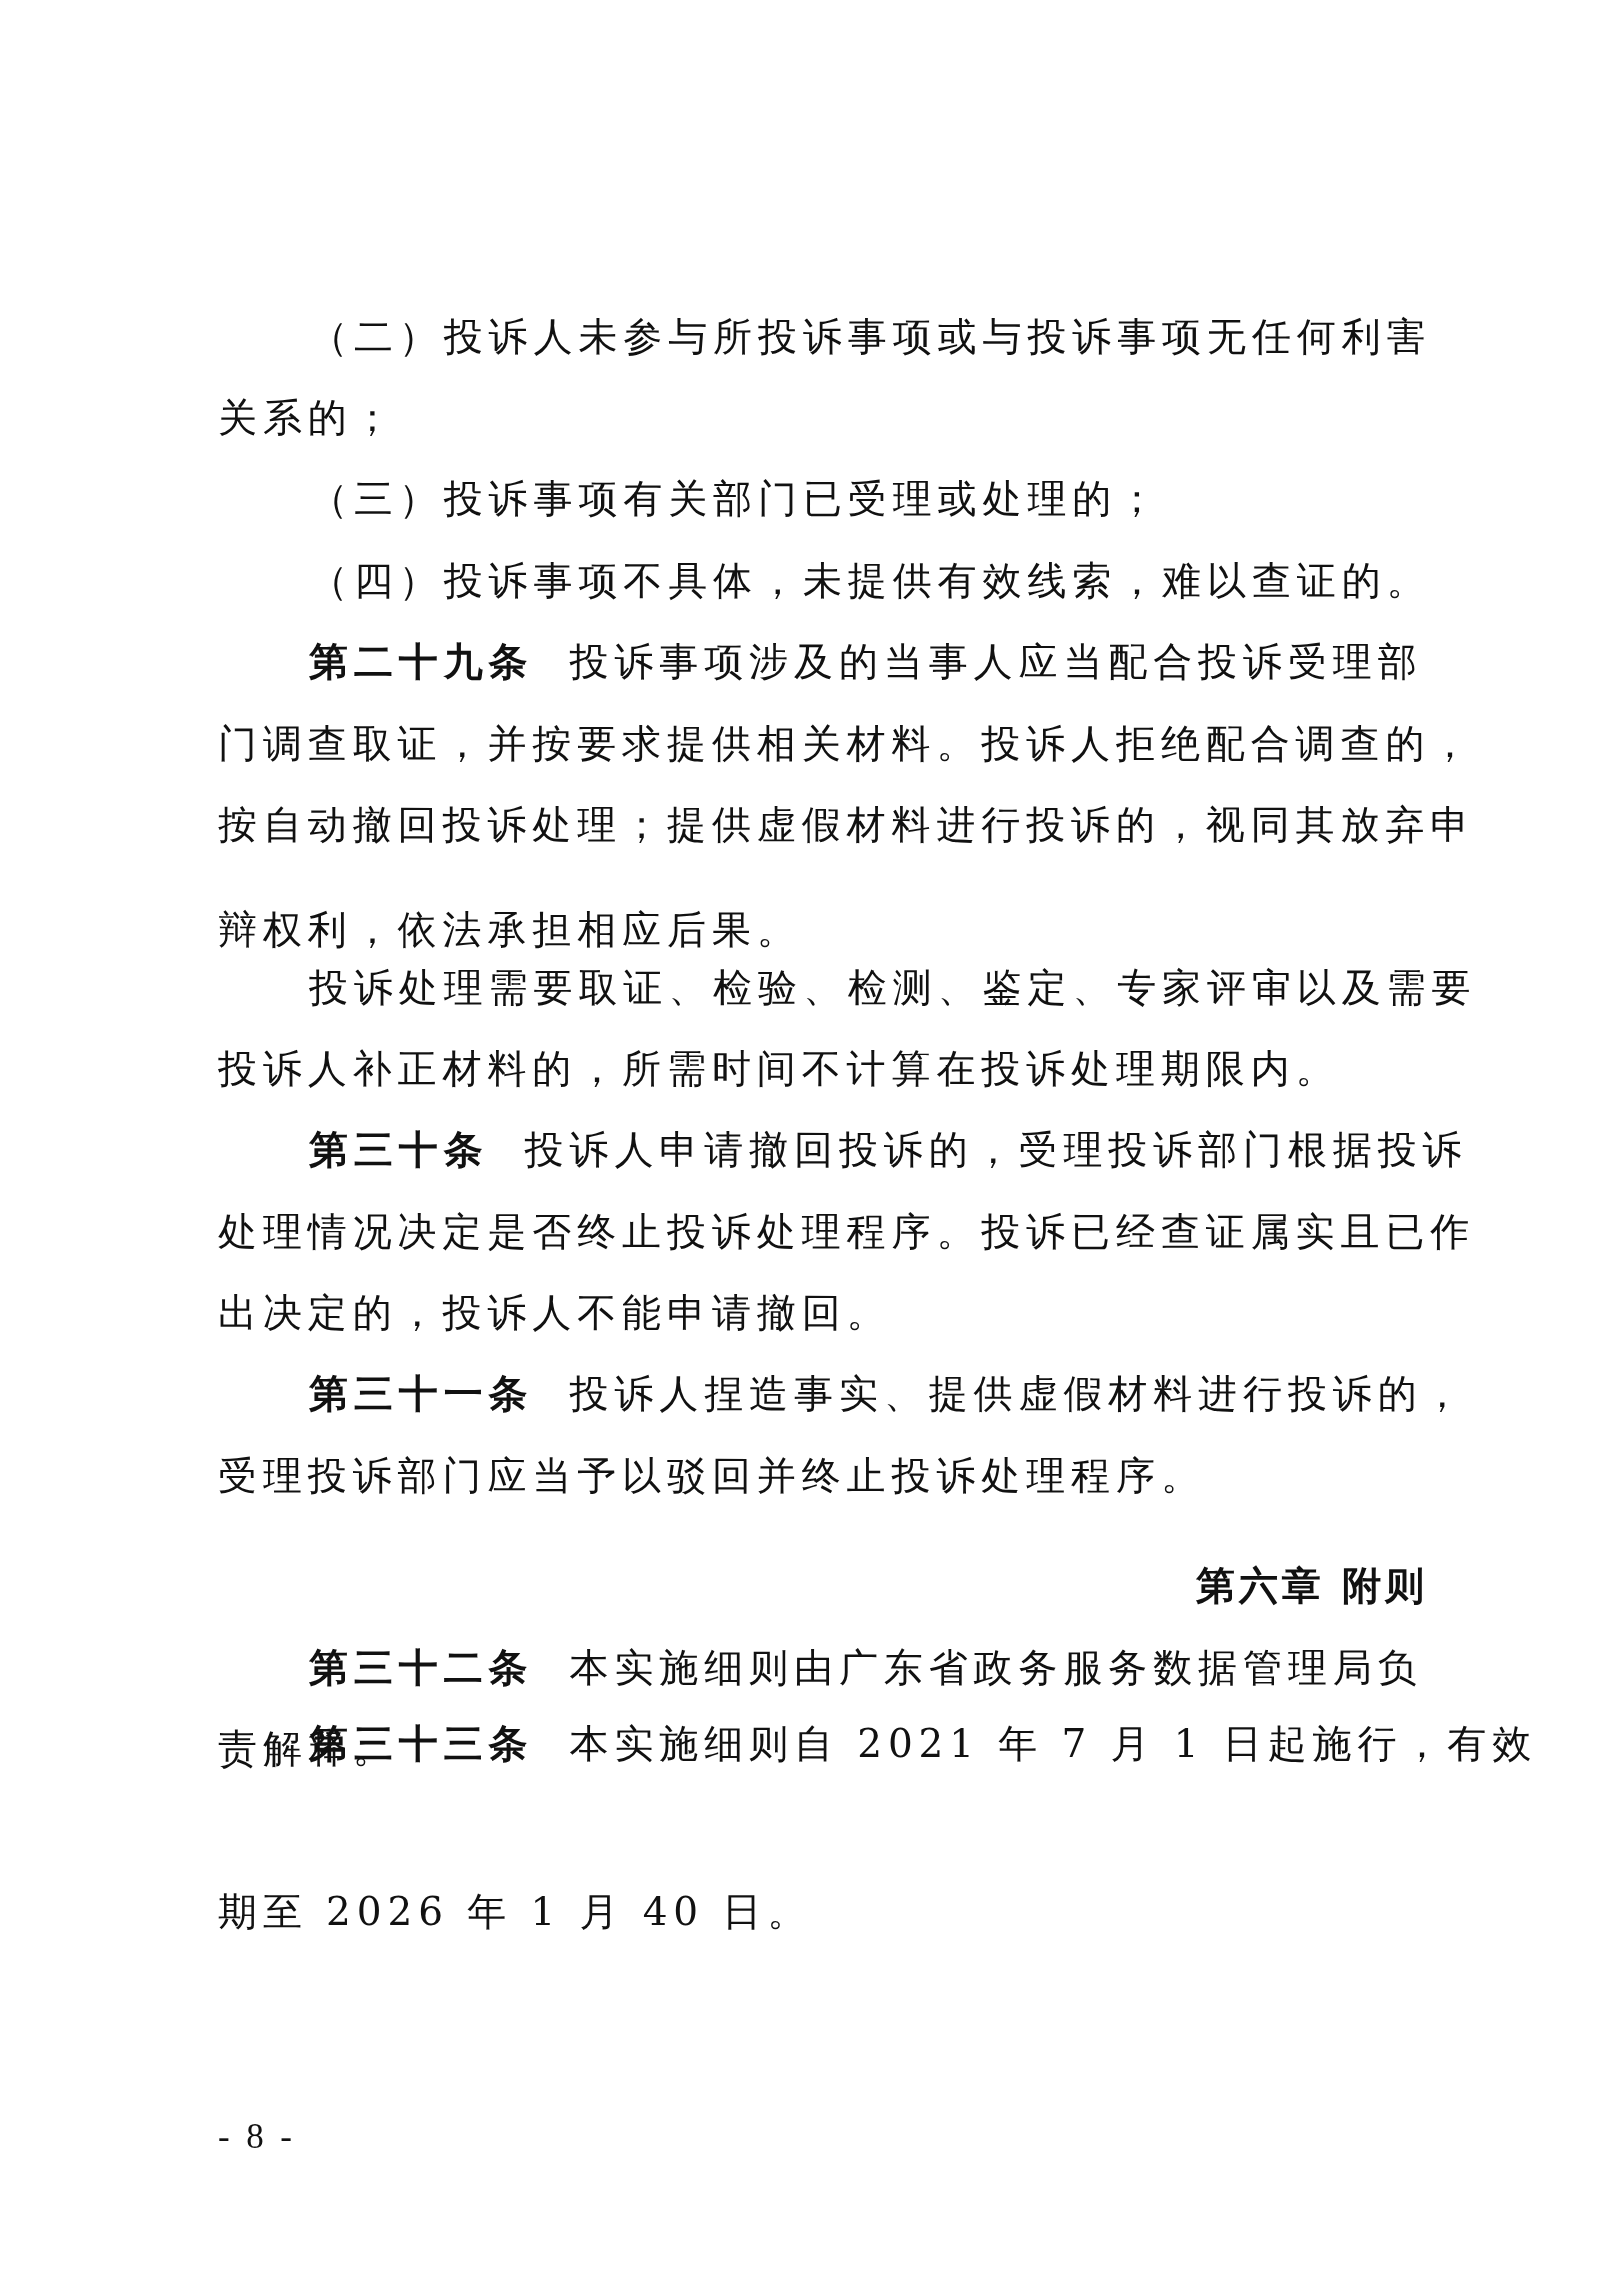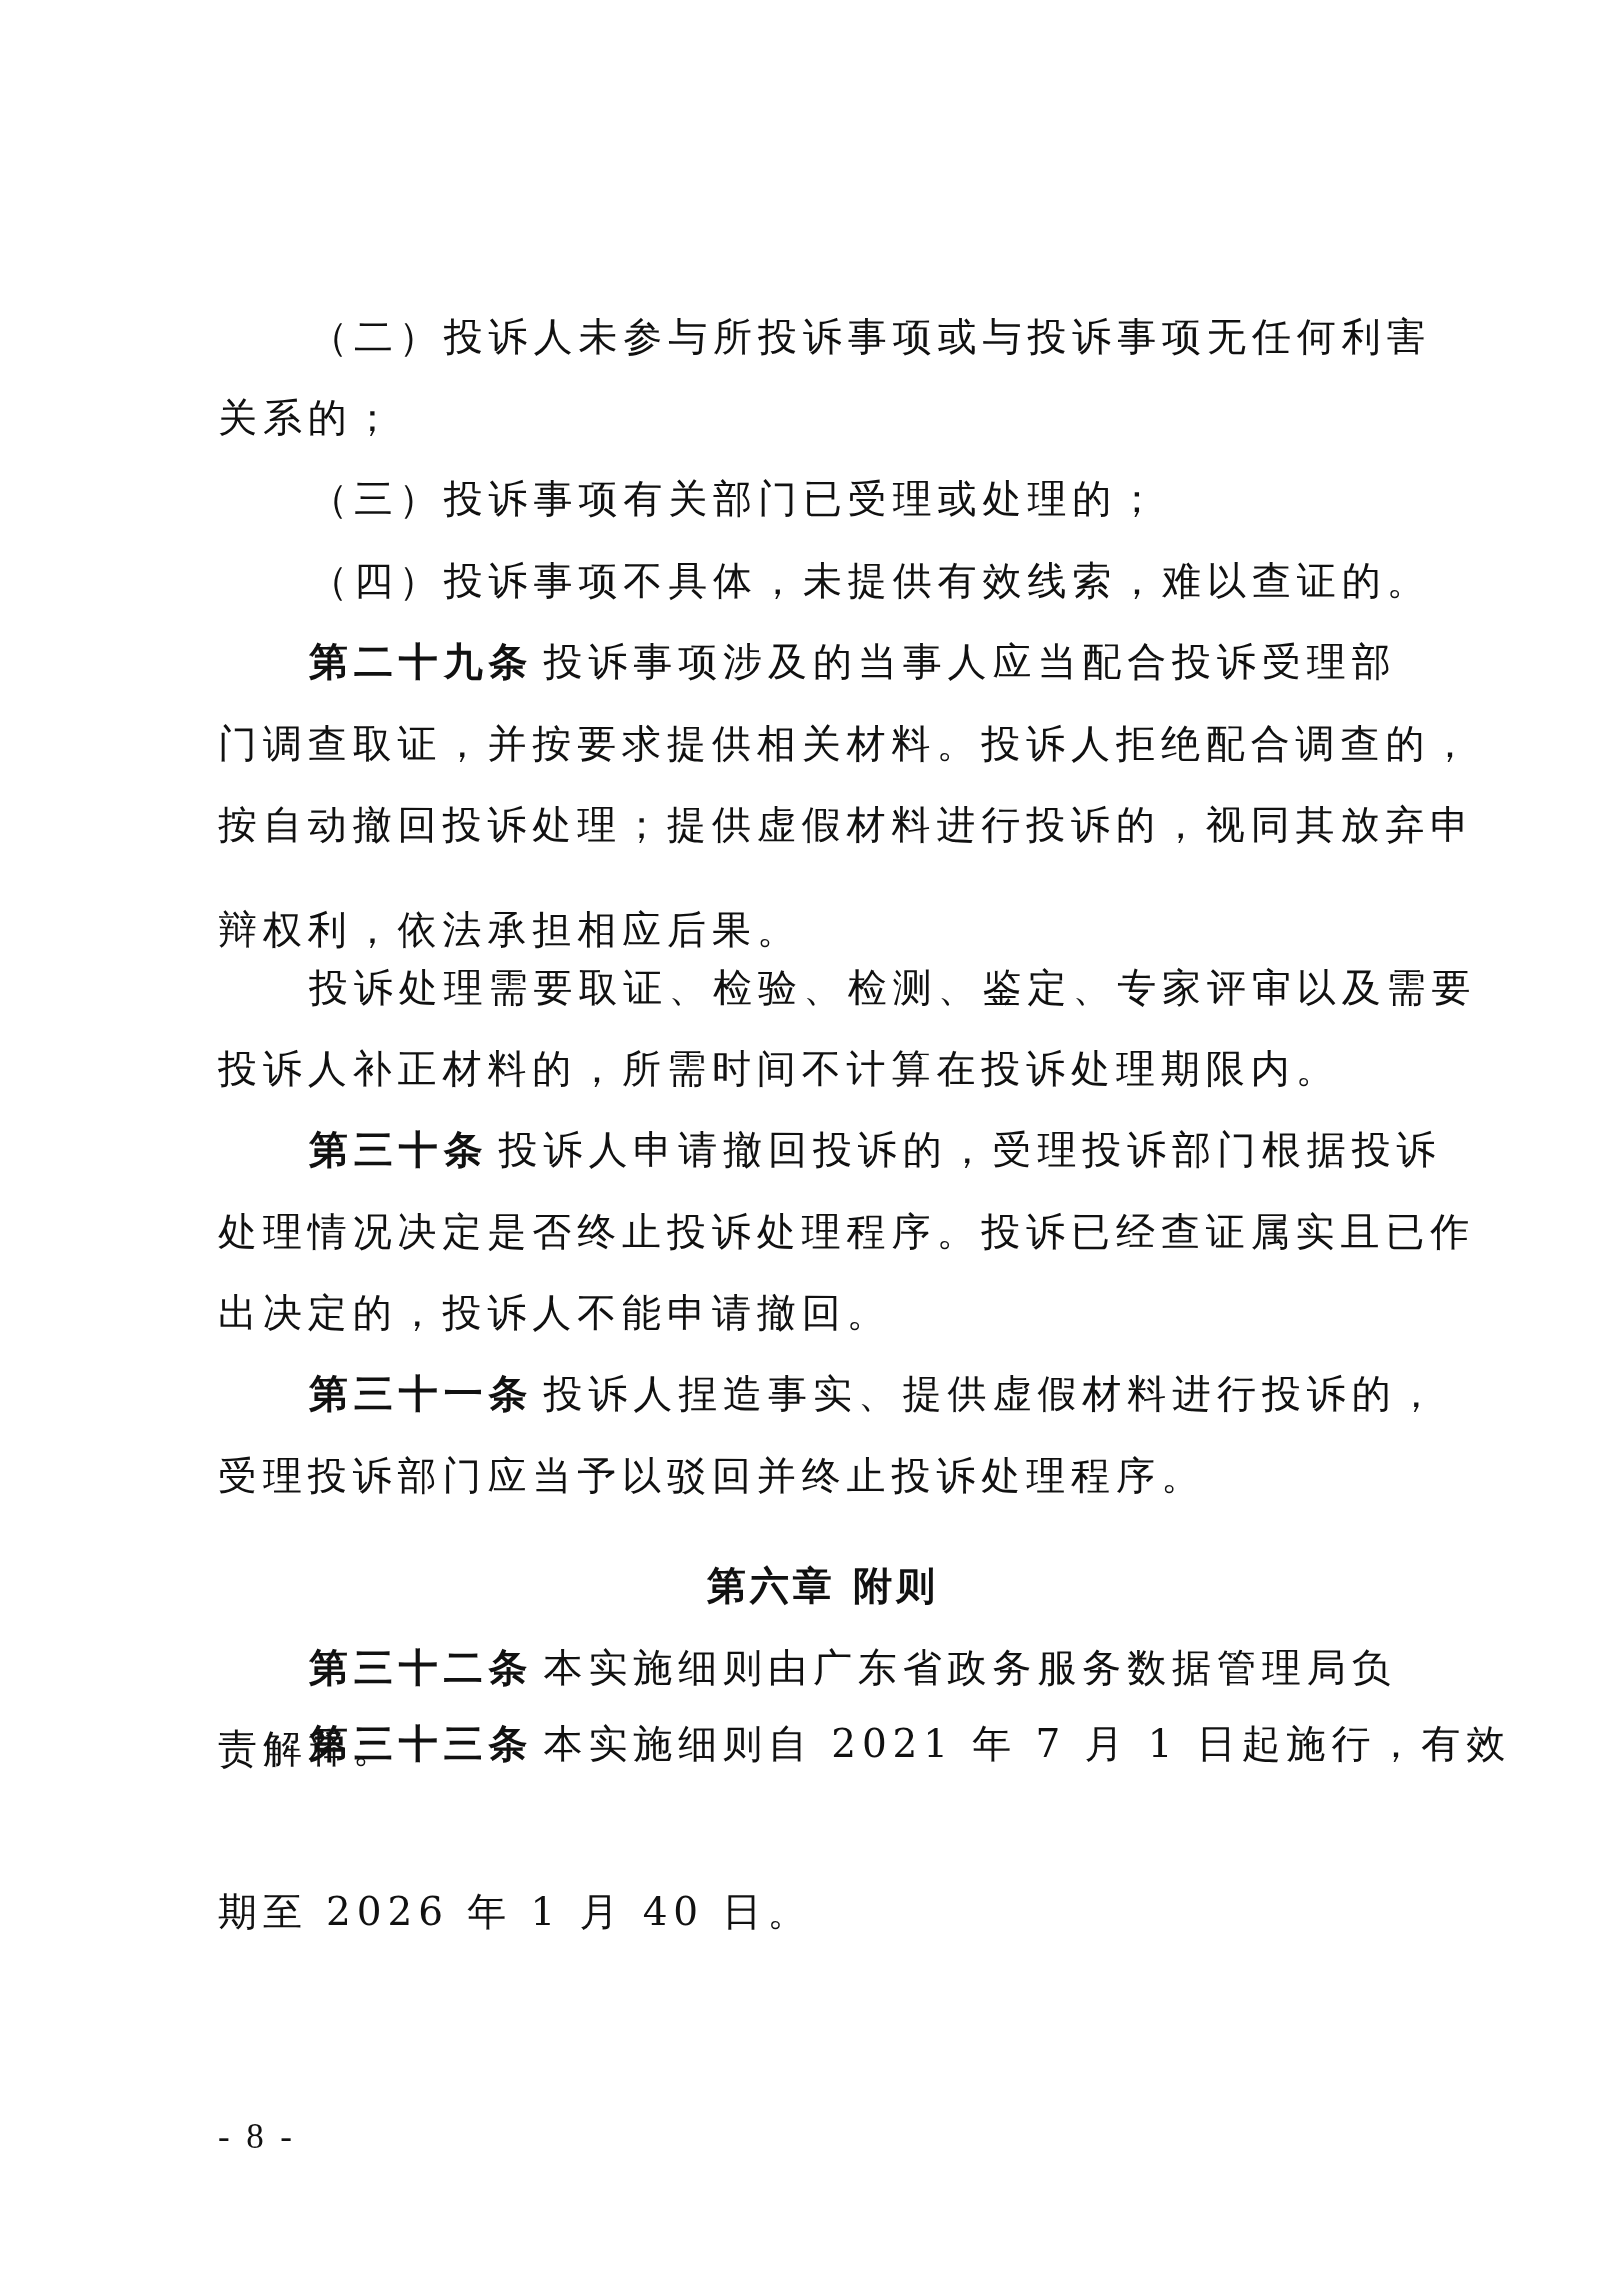--- a/index.html
+++ b/index.html
@@ -2,22 +2,22 @@
 <html><head>
 <meta charset="utf-8">
 <style>
   html, body { margin: 0; padding: 0; background: #ffffff; }
   body { width: 1621px; height: 2293px; position: relative; overflow: hidden;
          font-family: "DejaVu Serif", "Liberation Serif", serif; color: #111; }
   .page { position: absolute; left: 218px; top: 294px; width: 1210px; }
   .line { position: absolute; left: 0; height: 59px; font-size: 39px; line-height: 59px;
           white-space: nowrap; letter-spacing: 5.9px; }
   .indent { left: 91px; text-align: center; }
-  .art { font-weight: bold; font-family: "DejaVu Sans", "Liberation Sans", sans-serif; margin-right: 10px; }
-  .chapter { position: absolute; left: 0; width: 1210px; text-align: center; font-size: 39px;
+  .art { font-weight: bold; font-family: "DejaVu Sans", "Liberation Sans", sans-serif; margin-right: 36px; }
+  .chapter { position: absolute; left: 0; width: 1210px; text-align: right; font-size: 39px;
              line-height: 59px; font-weight: bold; font-family: "DejaVu Sans", "Liberation Sans", sans-serif; letter-spacing: 3.9px; }
   .pagenum { position: absolute; left: 218px; top: 2117px; font-size: 35px; font-family: "Liberation Serif", serif; letter-spacing: 3.9px; }
 </style>
 </head>
 <body>
 
 <div class="page">
   <div class="line indent" style="top:12.7px">（二）投诉人未参与所投诉事项或与投诉事项无任何利害</div>
   <div class="line" style="top:94px">关系的；</div>
   <div class="line indent" style="top:175px">（三）投诉事项有关部门已受理或处理的；</div>

